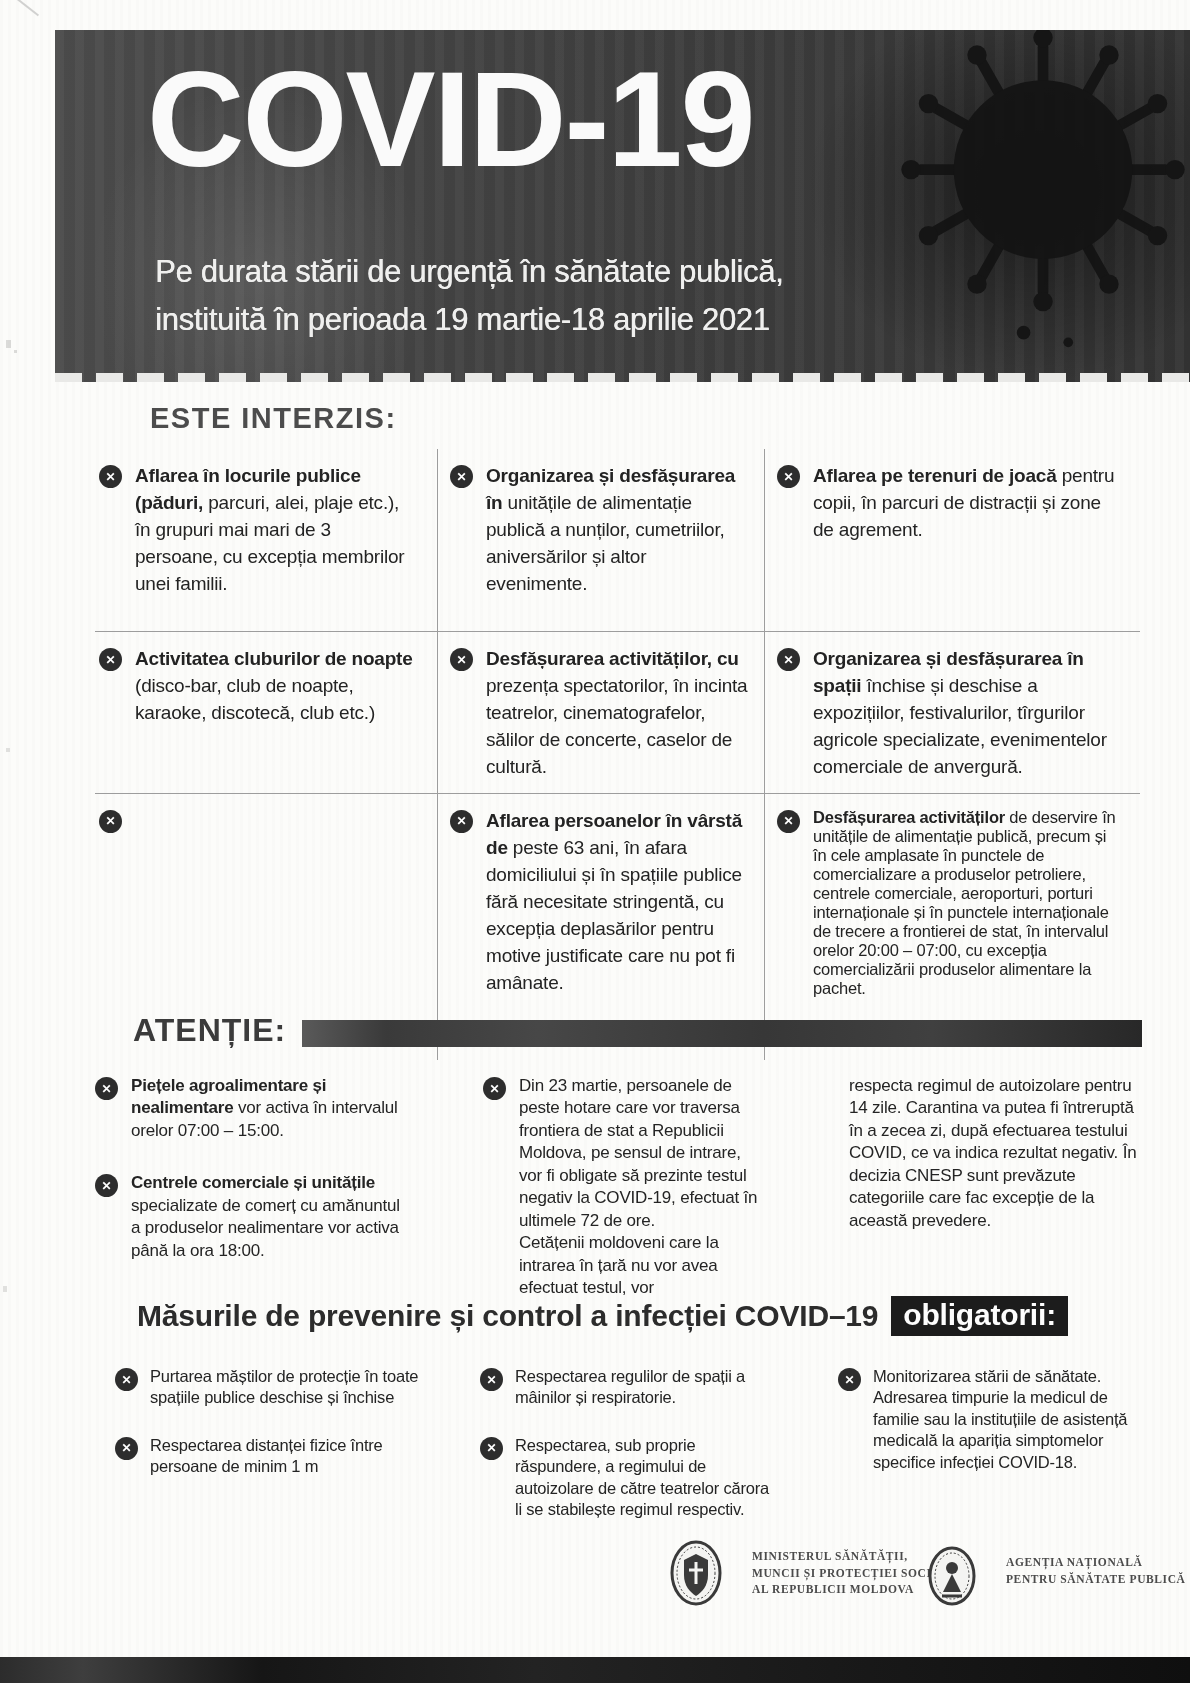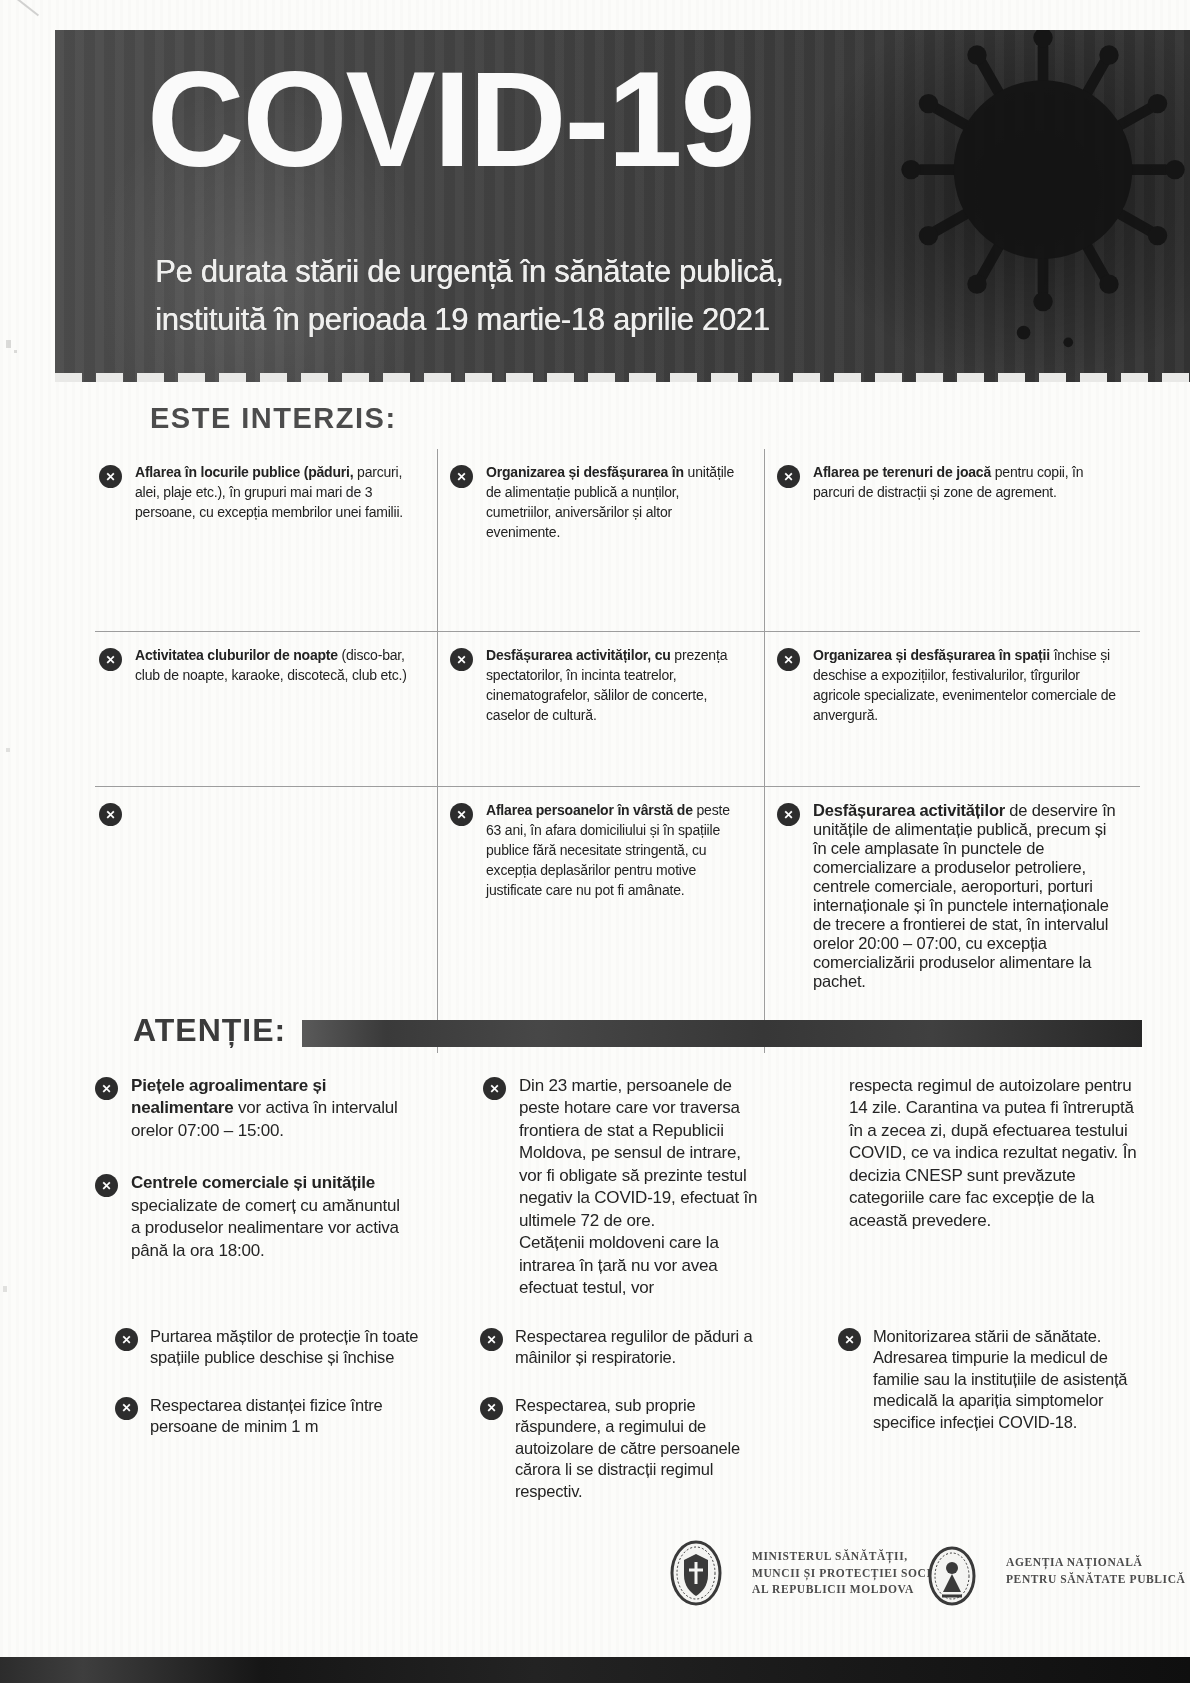--- a/index.html
+++ b/index.html
@@ -28,21 +28,21 @@
   .sec-heading{margin:0 0 0 55px;font-size:29px;font-weight:bold;color:#4c4c4c;letter-spacing:1.5px;}
   .pgrid{display:grid;grid-template-columns:342px 328px 375px;margin-top:14px;}
   .cell{padding:14px 24px 12px 4px;display:flex;gap:13px;align-items:flex-start;}
   .cell.c2{border-left:1px solid #9d9d9d;border-right:1px solid #9d9d9d;padding-left:12px;padding-right:16px;}
   .cell.c3{padding-left:12px;}
   .cell.r1{min-height:156px;}
   .cell.r2{min-height:128px;border-top:1px solid #9d9d9d;}
   .cell.r3{min-height:240px;border-top:1px solid #9d9d9d;}
   .xicon{width:23px;height:23px;border-radius:50%;background:#2d2d2d;color:#fff;font-size:12px;
        font-weight:bold;display:flex;align-items:center;justify-content:center;flex-shrink:0;margin-top:2px;}
-  .txt{margin:0;font-size:14px;line-height:1.42;color:#232323;letter-spacing:-.2px;}
+  .txt{margin:0;font-size:19px;line-height:1.42;color:#232323;letter-spacing:-.2px;}
   .txt b{font-weight:bold;}
   .txt.dense{font-size:16.5px;line-height:1.15;}
 
   
   #atentie{left:95px;top:1012px;width:1047px;}
   .at-head{display:flex;align-items:center;gap:16px;margin-left:38px;}
   .at-title{margin:0;font-size:32px;font-weight:bold;color:#3b3b3b;letter-spacing:1px;}
   .at-bar{flex:1;height:27px;margin-top:5px;
      background:linear-gradient(90deg,#5a5a5a 0,#3a3a3a 10%,#474747 28%,#373737 55%,#404040 75%,#282828 100%);}
   .at-grid{display:grid;grid-template-columns:342px 350px 355px;margin-top:26px;}
@@ -200,39 +200,43 @@
           </div>
         </div>
       </div>
       <div class="at-col3">
         <p class="at-txt">respecta regimul de autoizolare pentru 14 zile. Carantina va putea fi întreruptă în a zecea zi, după efectuarea testului COVID, ce va indica rezultat negativ. În decizia CNESP sunt prevăzute categoriile care fac excepție de la această prevedere.</p>
       </div>
     </div>
   </div>
 
   <div class="section" id="masuri">
+    <div class="ms-head">
+      <h2 class="ms-title">Măsurile de prevenire și control a infecției COVID–19</h2>
+      <span class="ms-badge">obligatorii:</span>
+    </div>
     <div class="ms-grid">
       <div class="ms-col1">
         <div class="ms-item">
           <span class="xicon">✕</span>
           <p class="ms-txt">Purtarea măștilor de protecție în toate spațiile publice deschise și închise</p>
         </div>
         <div class="ms-item">
           <span class="xicon">✕</span>
           <p class="ms-txt">Respectarea distanței fizice între persoane de minim 1 m</p>
         </div>
       </div>
       <div class="ms-col2">
         <div class="ms-item">
           <span class="xicon">✕</span>
-          <p class="ms-txt">Respectarea regulilor de păduri a mâinilor și respiratorie.</p>
-        </div>
-        <div class="ms-item">
-          <span class="xicon">✕</span>
-          <p class="ms-txt">Respectarea, sub proprie răspundere, a regimului de autoizolare de către persoanele cărora li se distracții regimul respectiv.</p>
+          <p class="ms-txt">Respectarea regulilor de spații a mâinilor și respiratorie.</p>
+        </div>
+        <div class="ms-item">
+          <span class="xicon">✕</span>
+          <p class="ms-txt">Respectarea, sub proprie răspundere, a regimului de autoizolare de către teatrelor cărora li se stabilește regimul respectiv.</p>
         </div>
       </div>
       <div class="ms-col3">
         <div class="ms-item">
           <span class="xicon">✕</span>
           <p class="ms-txt">Monitorizarea stării de sănătate. Adresarea timpurie la medicul de familie sau la instituțiile de asistență medicală la apariția simptomelor specifice infecției COVID-18.</p>
         </div>
       </div>
     </div>
   </div>

